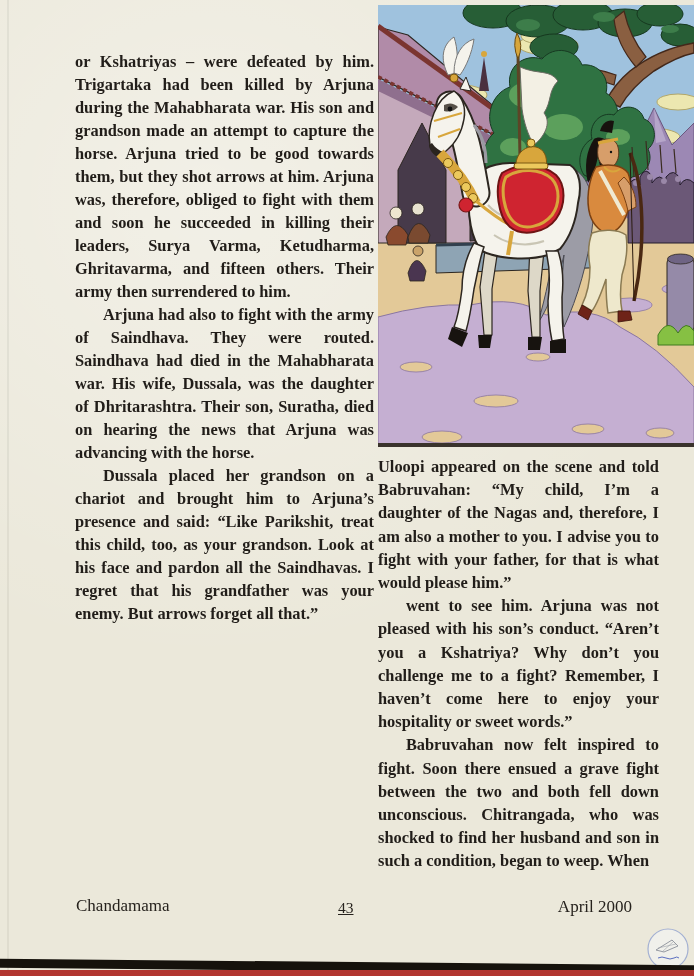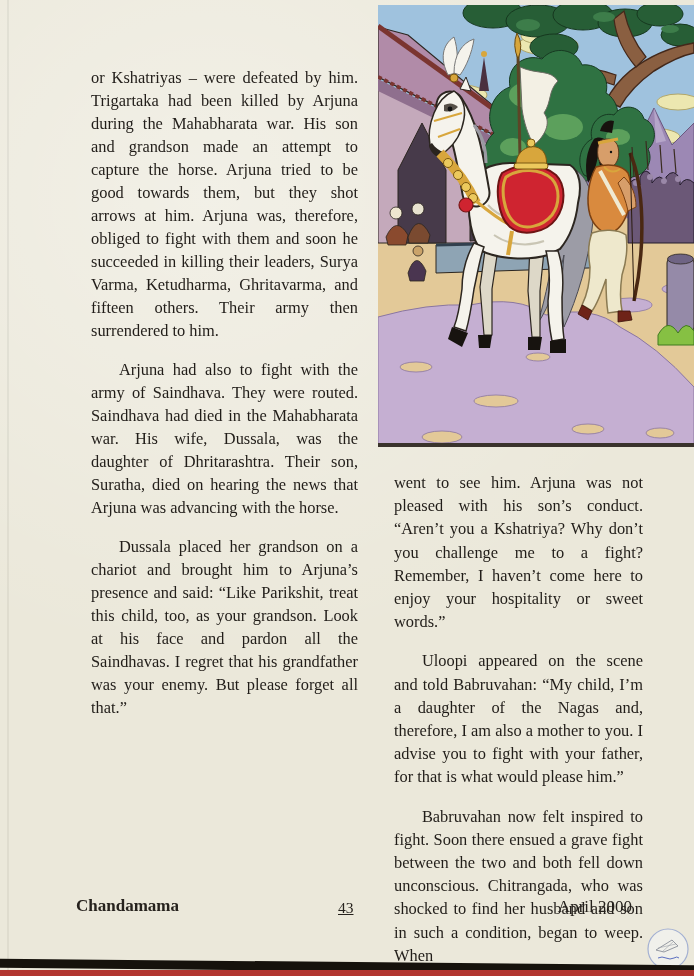--- a/index.html
+++ b/index.html
@@ -9,26 +9,26 @@
     background:var(--page-bg,#ebe8da);
   }
   .page{position:absolute;inset:0;background:
     radial-gradient(120% 80% at 30% 20%, rgba(255,255,255,.35), rgba(255,255,255,0) 60%),
     var(--page-bg,#ebe8da);}
   .crease{position:absolute;left:7px;top:0;width:2px;height:100%;background:var(--page-crease,rgba(0,0,0,.05));}
   .shadow-band{position:absolute;left:-6px;right:-6px;bottom:5px;height:9px;
     background:var(--page-shadow,#16120c);transform:rotate(0.55deg);}
   .red-strip{position:absolute;left:0;right:0;bottom:0;height:6px;background:var(--page-strip,#b23530);}
   .col{position:absolute;color:#211d19;font-size:16.4px;line-height:23px;text-align:justify;}
-  .col p{margin:16px;text-indent:1.7em;}
+  .col p{margin:0;text-indent:1.7em;font-weight:bold;}
   .col p:first-child{text-indent:0;}
   .col-left{left:75px;top:50px;width:299px;}
   .col-right{left:378px;top:455px;width:281px;line-height:23.2px;}
   .footer{position:absolute;left:0;top:0;width:100%;height:0;color:#26221d;font-size:17px;}
-  .footer .mag{position:absolute;left:76px;top:896px;font-weight:bold;}
+  .footer .mag{position:absolute;left:76px;top:896px;}
   .footer .num{position:absolute;left:338px;top:899px;font-size:15.5px;text-decoration:underline;}
   .footer .iss{position:absolute;right:62px;top:897px;}
   .illus{position:absolute;left:378px;top:5px;width:316px;height:442px;display:block;}
   .stamp{position:absolute;left:646px;top:926px;width:44px;height:46px;}
 </style>
 </head>
 <body>
 
 <div class="page">
 
@@ -212,25 +212,25 @@
       <path d="M252,148 C266,180 268,240 256,296" stroke="#4a2812" stroke-width="3.5" fill="none"></path>
       <line x1="252" y1="148" x2="256" y2="296" stroke="#2a1a0e" stroke-width="1"></line>
     </g>
 
     <rect x="0" y="438" width="316" height="4" fill="var(--i-border)"></rect>
   </svg>
 
   <div class="col col-left">
       <p>or Kshatriyas – were defeated by him. Trigartaka had been killed by Arjuna during the Mahabharata war. His son and grandson made an attempt to capture the horse. Arjuna tried to be good towards them, but they shot arrows at him. Arjuna was, therefore, obliged to fight with them and soon he succeeded in killing their leaders, Surya Varma, Ketudharma, Ghritavarma, and fifteen others. Their army then surrendered to him.</p>
       <p>Arjuna had also to fight with the army of Saindhava. They were routed. Saindhava had died in the Mahabharata war. His wife, Dussala, was the daughter of Dhritarashtra. Their son, Suratha, died on hearing the news that Arjuna was advancing with the horse.</p>
-      <p>Dussala placed her grandson on a chariot and brought him to Arjuna’s presence and said: “Like Parikshit, treat this child, too, as your grandson. Look at his face and pardon all the Saindhavas. I regret that his grandfather was your enemy. But please forget all that.”</p>
+      <p>Dussala placed her grandson on a chariot and brought him to Arjuna’s presence and said: “Like Parikshit, treat this child, too, as your grandson. Look at his face and pardon all the Saindhavas. I regret that his grandfather was your enemy. But arrows forget all that.”</p>
     </div>
   <div class="col col-right">
+      <p>Uloopi appeared on the scene and told Babruvahan: “My child, I’m a daughter of the Nagas and, therefore, I am also a mother to you. I advise you to fight with your father, for that is what would please him.”</p>
       <p>went to see him. Arjuna was not pleased with his son’s conduct. “Aren’t you a Kshatriya? Why don’t you challenge me to a fight? Remember, I haven’t come here to enjoy your hospitality or sweet words.”</p>
-      <p>Uloopi appeared on the scene and told Babruvahan: “My child, I’m a daughter of the Nagas and, therefore, I am also a mother to you. I advise you to fight with your father, for that is what would please him.”</p>
       <p>Babruvahan now felt inspired to fight. Soon there ensued a grave fight between the two and both fell down unconscious. Chitrangada, who was shocked to find her husband and son in such a condition, began to weep. When</p>
     </div>
 
   <div class="footer">
     <span class="mag">Chandamama</span>
     <span class="num">43</span>
     <span class="iss">April 2000</span>
   </div>
 
   <svg class="stamp" viewBox="0 0 44 46">

